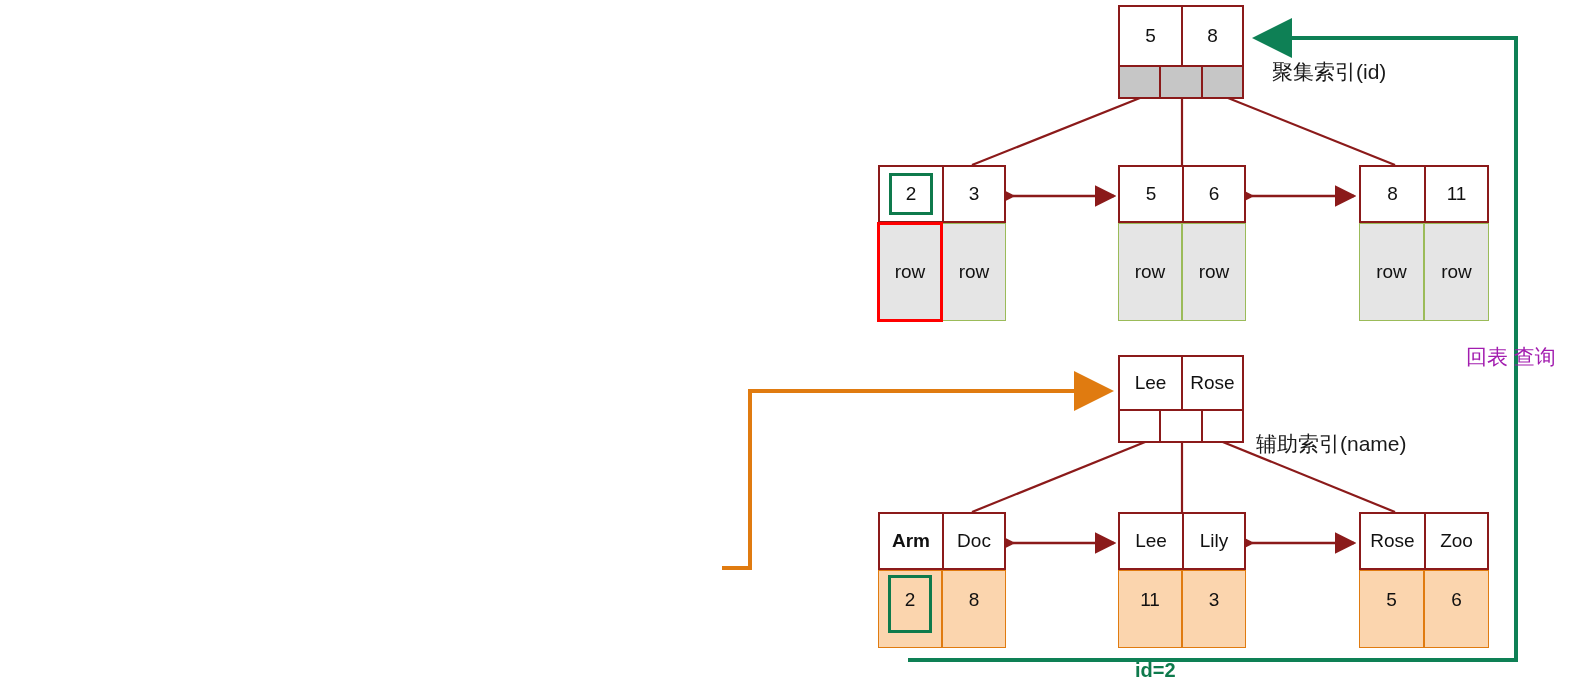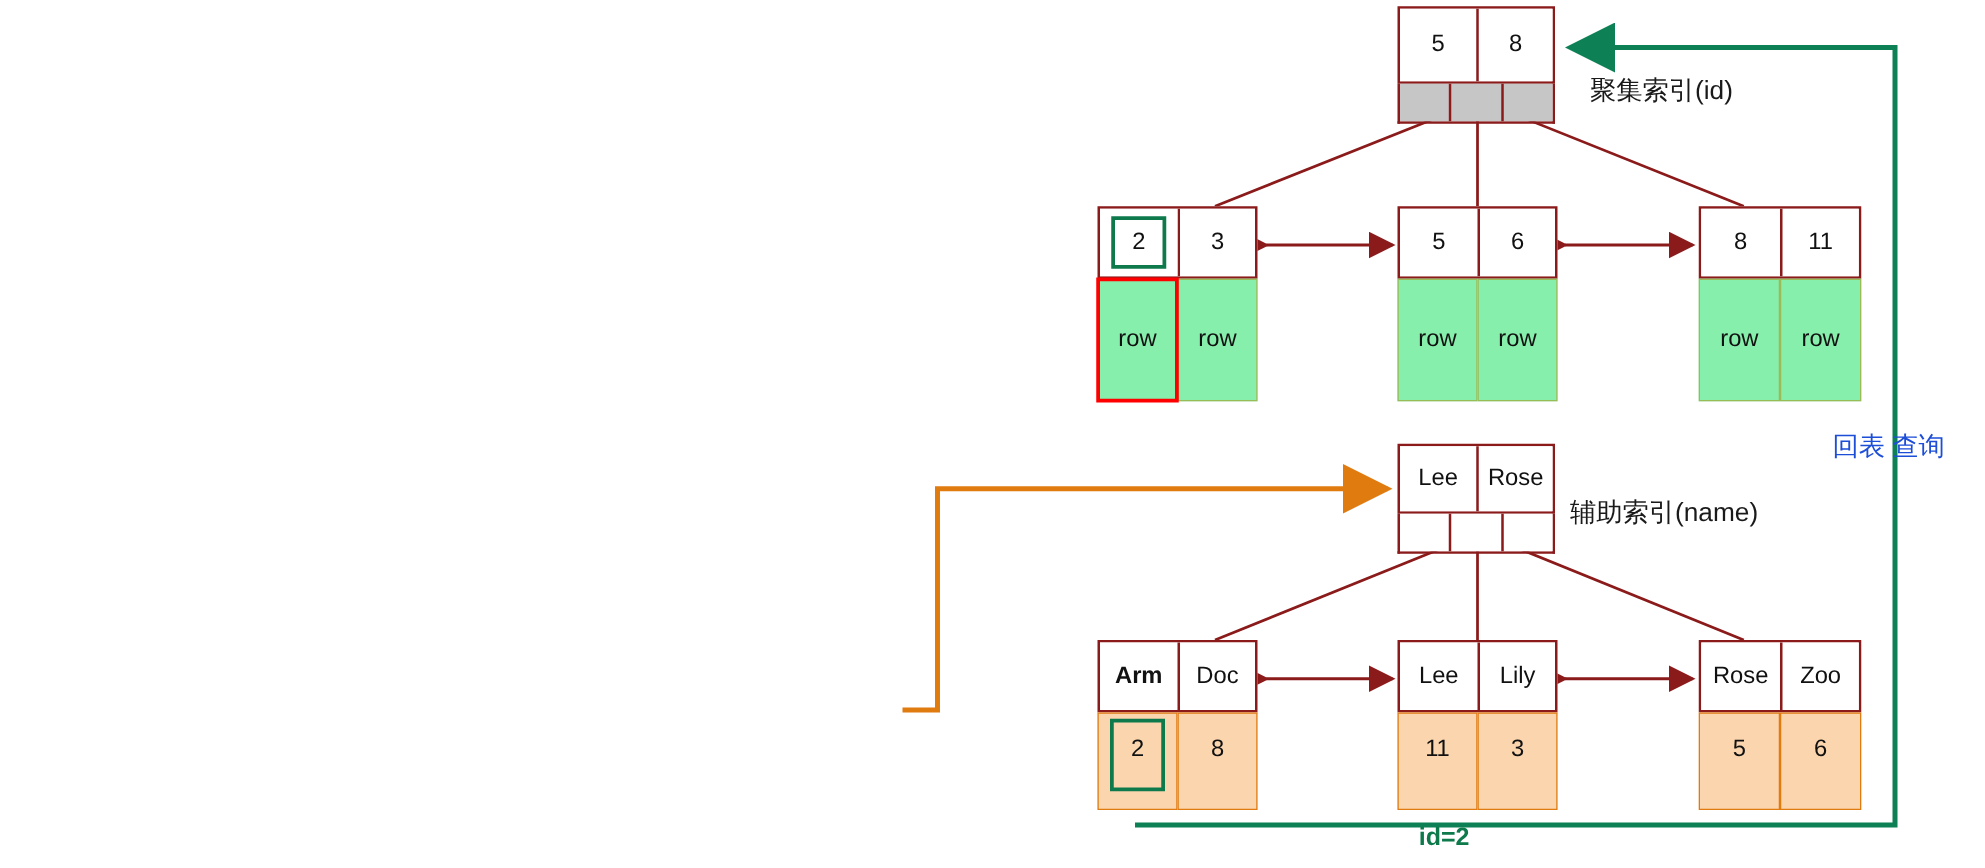--- a/index.html
+++ b/index.html
@@ -23,41 +23,41 @@
   .ptrrow{display:flex;box-sizing:border-box;border:2px solid #8b1a1a;border-top:none;}
   .ptrcell{box-sizing:border-box;flex:1;}
   .ptrcell + .ptrcell{border-left:2px solid #8b1a1a;}
   .ptrrow.gray .ptrcell{background:#c6c6c6;}
   .ptrrow.white .ptrcell{background:#ffffff;}
 
   
   .datarow{display:flex;box-sizing:border-box;}
   .datacell{box-sizing:border-box;display:flex;align-items:center;justify-content:center;
             font-size:19px;color:#111;}
-  .datarow.green .datacell{background:#86efac;border:1px solid #9bbb59;}
+  .datarow.green .datacell{background:#e5e5e5;border:1px solid #9bbb59;}
   .datarow.orange .datacell{background:#fbd5ae;border:1px solid #e07b10;}
 
   .keycell.boxed{position:relative;}
   .keycell.boxed .box{
      position:absolute;left:9px;top:6px;right:9px;bottom:6px;
      border:3px solid #0e7a4c;box-sizing:border-box;background:transparent;}
   .datacell.boxed{position:relative;}
   .datacell.boxed .box{
      position:absolute;left:9px;top:4px;right:9px;bottom:14px;
      border:3px solid #0e7a4c;box-sizing:border-box;background:transparent;}
   .datacell.redbox{position:relative;}
   .datacell.redbox .rbox{
      position:absolute;left:-2px;top:-2px;right:-2px;bottom:-2px;
      border:3px solid #ff0000;box-sizing:border-box;background:transparent;}
 
   .bold{font-weight:bold;}
 
   
   .label{position:absolute;font-size:21px;color:#1a1a1a;white-space:nowrap;}
-  .label-red{position:absolute;font-size:21px;color:#1d4ed8;white-space:nowrap;}
+  .label-red{position:absolute;font-size:21px;color:#a21caf;white-space:nowrap;}
   .label-green{position:absolute;font-size:20px;color:#0e7a4c;font-weight:bold;white-space:nowrap;}
 
   
   .sqlbox{
     position:absolute;left:6px;top:537px;width:716px;height:45px;
     background:#fdfbe4;border:1px solid #8a8a8a;box-sizing:border-box;
     display:flex;align-items:center;
   }
   .sqltext{
     font-size:21px;color:#3ba7d4;white-space:pre;padding-left:16px;
@@ -181,21 +181,21 @@
       <div class="keycell" style="width:50%;">Lee</div>
       <div class="keycell" style="width:50%;">Rose</div>
     </div>
     <div class="ptrrow white" style="height:32px;">
       <div class="ptrcell"></div>
       <div class="ptrcell"></div>
       <div class="ptrcell"></div>
     </div>
   </div>
 
-  <div class="label" style="left:1256px;top:396px;">辅助索引(name)</div>
+  <div class="label" style="left:1256px;top:430px;">辅助索引(name)</div>
 
   <div class="node" style="left:878px;top:512px;width:128px;">
     <div class="keyrow" style="height:58px;">
       <div class="keycell bold" style="width:50%;">Arm</div>
       <div class="keycell" style="width:50%;">Doc</div>
     </div>
     <div class="datarow orange" style="height:78px;">
       <div class="datacell boxed" style="width:50%;align-items:flex-start;padding-top:18px;">
         <span>2</span>
         <span class="box"></span>

